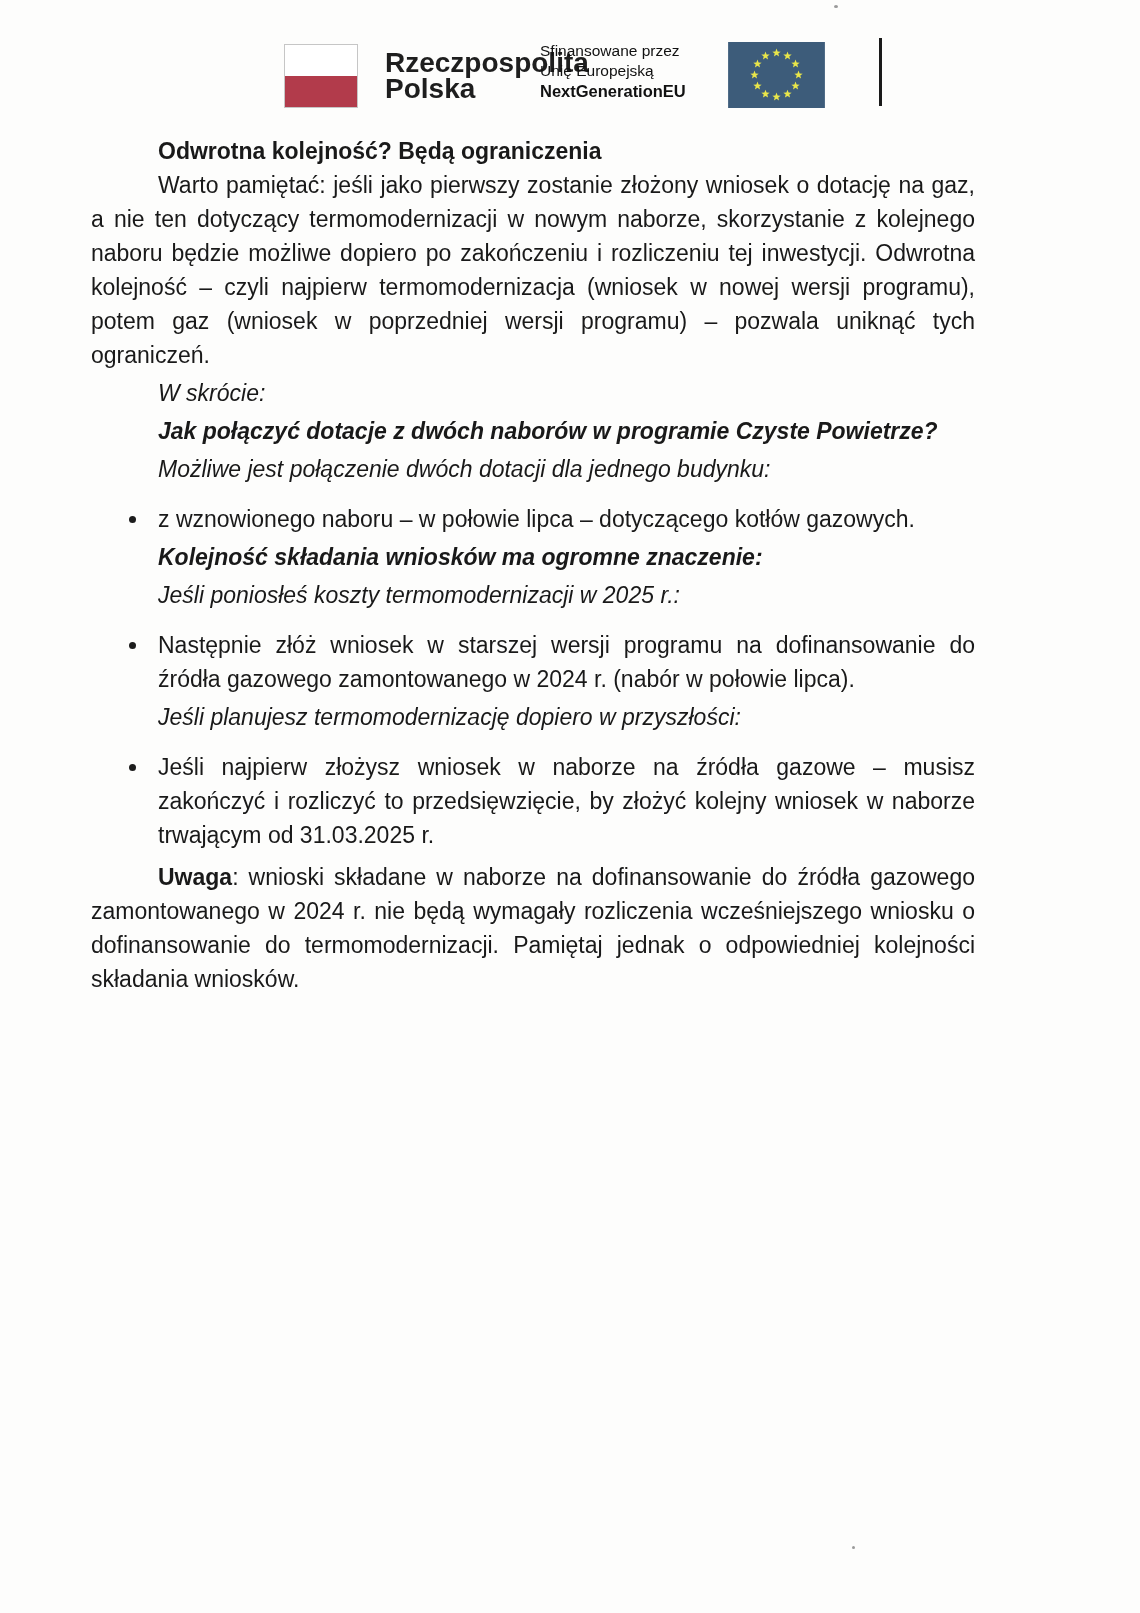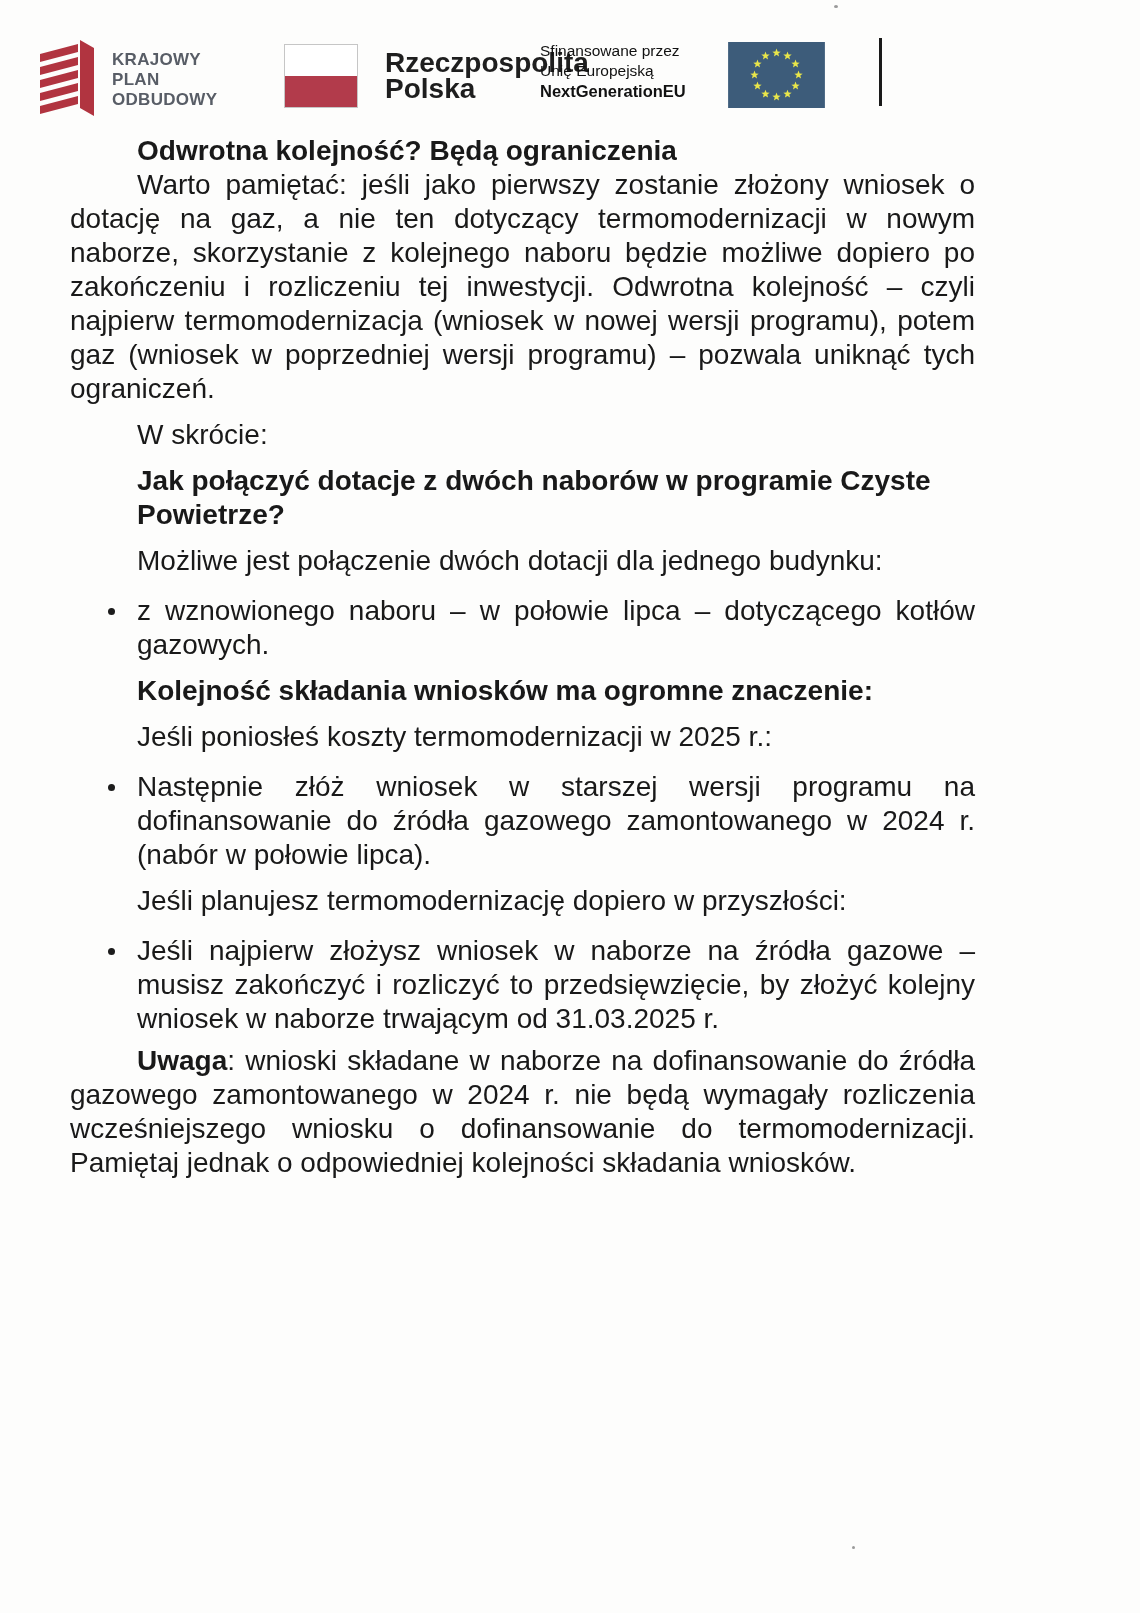--- a/index.html
+++ b/index.html
@@ -32,58 +32,39 @@
   .pl-name{position:absolute;left:385px;top:50px;font-weight:bold;font-size:28px;line-height:26px;color:#1e1e1e;}
   .eu-text{position:absolute;left:540px;top:41px;width:172px;text-align:left;font-size:15.5px;line-height:20px;color:#111;}
   .eu-text .ngeu{font-weight:bold;font-size:16.5px;}
   .eu-flag{position:absolute;left:728px;top:42px;}
   .hdr-divider{position:absolute;left:879px;top:38px;width:3px;height:68px;background:#1a1a1a;}
   .cp{position:absolute;left:938px;top:34px;width:168px;display:flex;flex-direction:column;align-items:center;}
   .cp-line1{font-weight:bold;font-size:18px;line-height:21px;color:var(--cp_blue);letter-spacing:.2px;}
   .cp-line2{font-weight:bold;font-size:20px;line-height:23px;color:var(--cp_blue);}
   .cp-bar{width:150px;height:4px;background:var(--cp_blue);margin-top:4px;opacity:.85;}
   
-  .content{padding:0 165px 0 70px;font-size:28px;line-height:34px;}
+  .content{padding:0 165px 0 91px;font-size:23px;line-height:34px;}
   .content .h1{font-weight:bold;margin-top:6px;padding-left:67px;}
   .para{text-align:justify;text-indent:67px;}
   .lead-gap{margin-top:58px;}
-  .ind{padding-left:67px;margin-top:12px;}
+  .ind{padding-left:67px;margin-top:4px;font-style:italic;}
   .bold{font-weight:bold;}
   ul.blist{list-style:none;margin-top:16px;}
   ul.blist li{position:relative;padding-left:67px;text-align:justify;margin-top:16px;}
   ul.blist li:first-child{margin-top:0;}
   ul.blist li::before{content:"";position:absolute;left:38px;top:14px;width:7px;height:7px;border-radius:50%;background:#1c1c1c;}
   .speck{position:absolute;background:#9a9a9a;border-radius:50%;}
 </style>
 </head>
 <body>
 
 <div class="page">
 
   <div class="header">
 
-    <div class="kpo">
-      <span>
-        <svg width="64" height="84" viewBox="0 0 64 84" aria-hidden="true">
-          <g fill="#b13440">
-            <polygon points="46,4 60,12 60,80 46,72"></polygon>
-            <polygon points="6,18 44,8 44,16 6,26"></polygon>
-            <polygon points="6,31 44,21 44,29 6,39"></polygon>
-            <polygon points="6,44 44,34 44,42 6,52"></polygon>
-            <polygon points="6,57 44,47 44,55 6,65"></polygon>
-            <polygon points="6,70 44,60 44,68 6,78"></polygon>
-          </g>
-        </svg>
-      </span>
-      <div class="kpo-text">
-        <div>KRAJOWY</div>
-        <div>PLAN</div>
-        <div>ODBUDOWY</div>
-      </div>
-    </div>
 
     <div class="pl-flag">
       <div class="red"></div>
     </div>
     <div class="pl-name">
       <div>Rzeczpospolita</div>
       <div>Polska</div>
     </div>
 
     <div class="eu-text">

